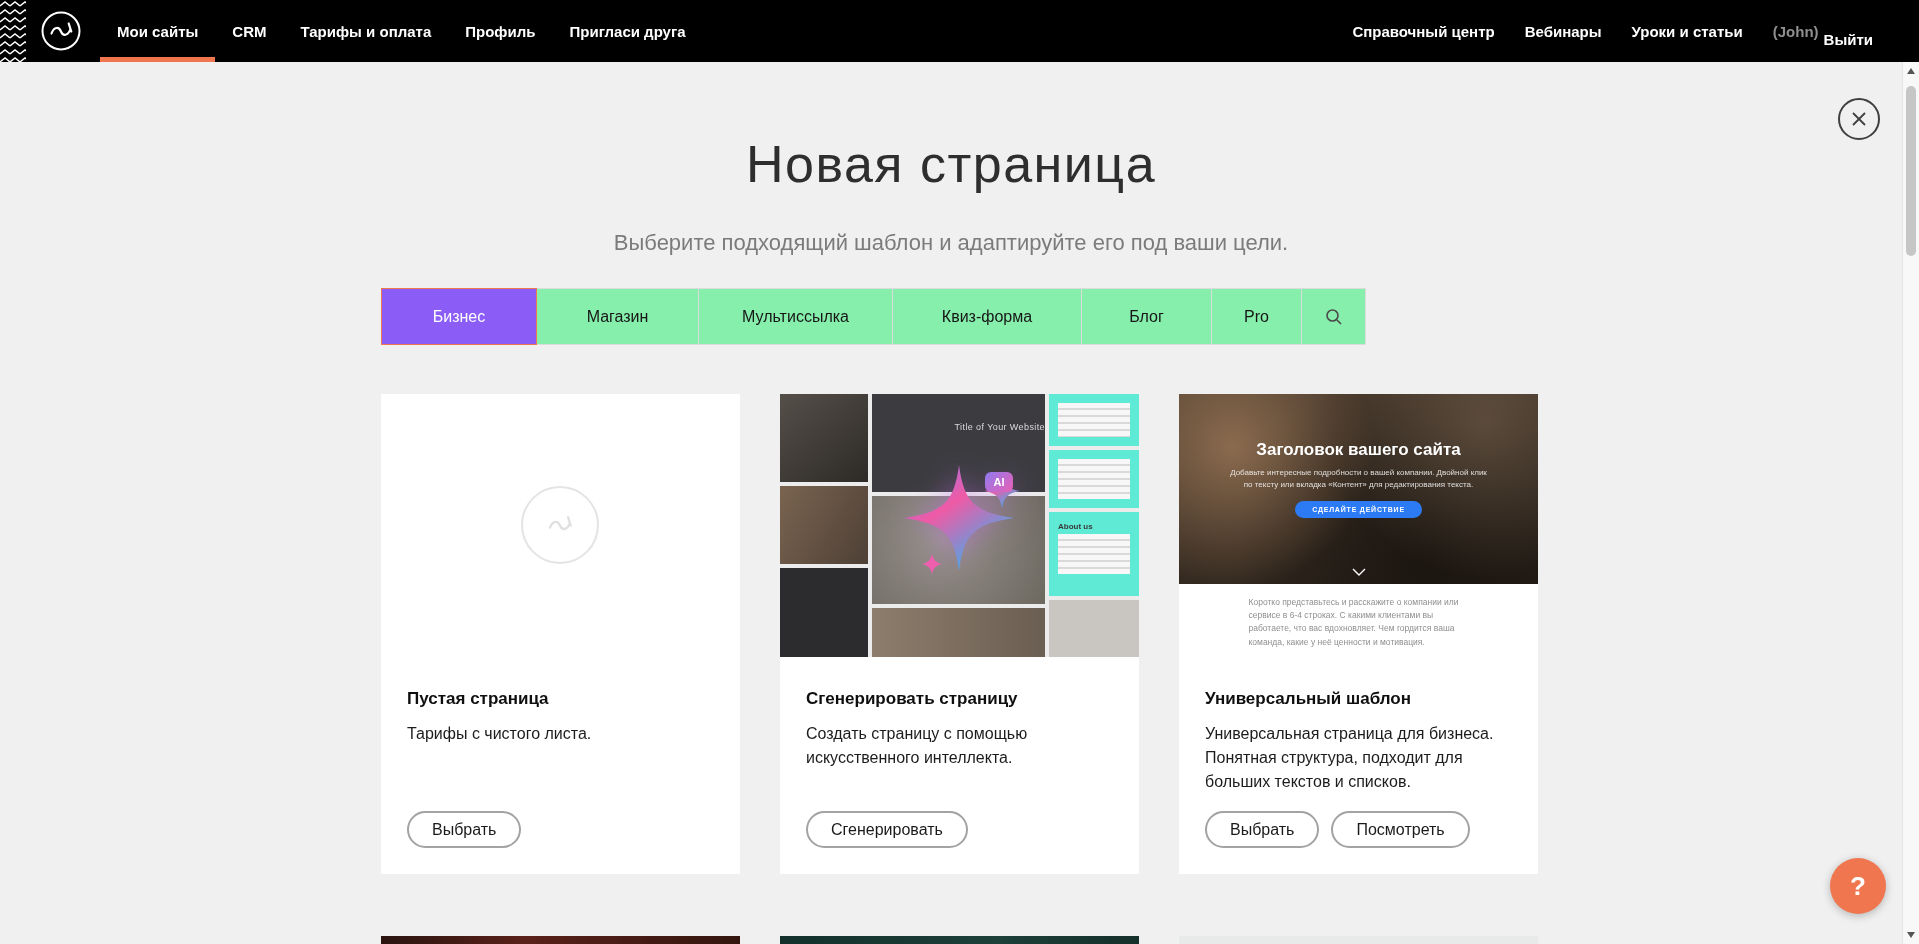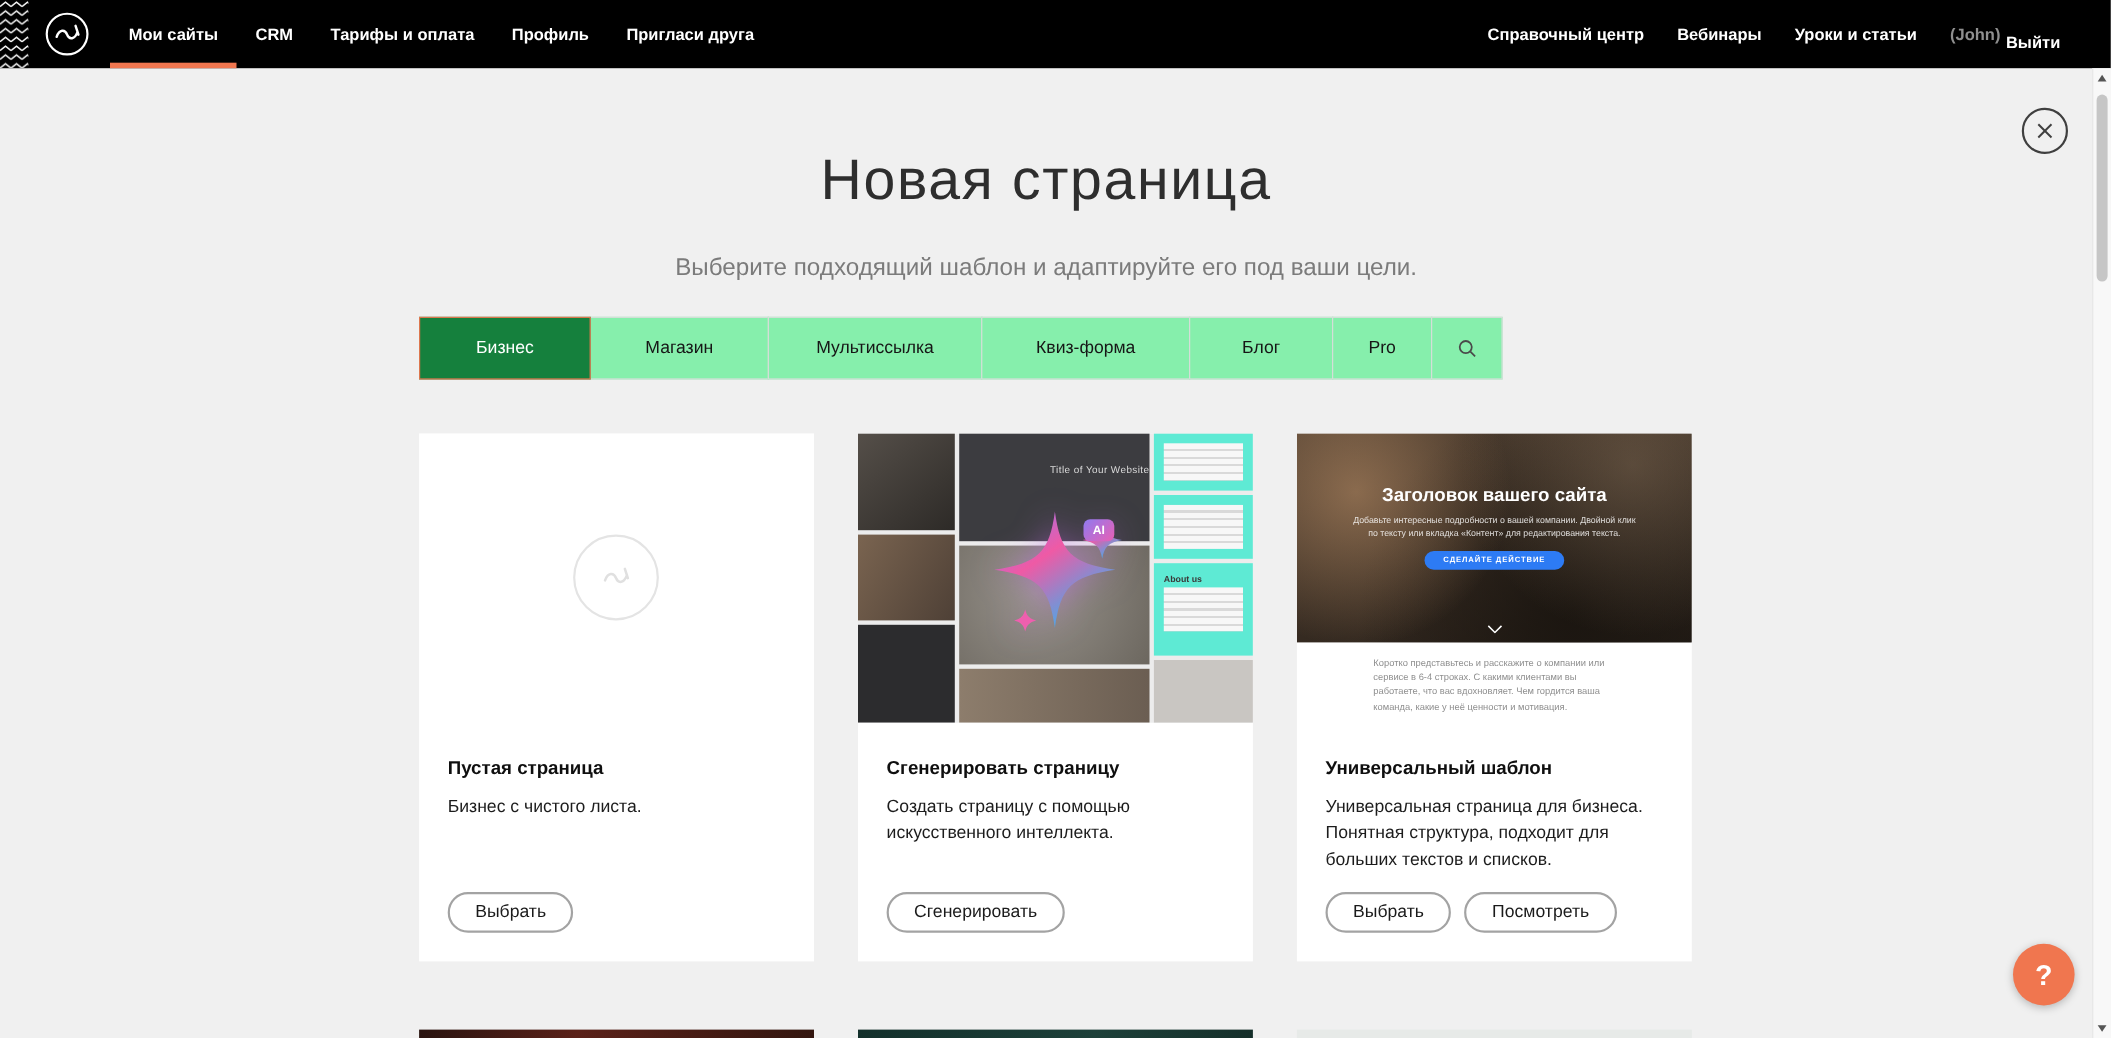--- a/index.html
+++ b/index.html
@@ -28,21 +28,21 @@
   .page-title { position:absolute; top:134px; left:0; width:1902px; text-align:center;
                 font-size:52px; font-weight:300; color:#2e2e2e; letter-spacing:1.5px; }
   .page-subtitle { position:absolute; top:230px; left:0; width:1902px; text-align:center;
                    font-size:22px; font-weight:300; color:#7b7b7b; }
 
   
   .tabs { position:absolute; left:381px; top:288px; height:57px; display:flex; }
   .tab { height:57px; border:1px solid #dcdcdc; margin-left:-1px; background:#86efac; display:flex;
          align-items:center; justify-content:center; font-size:16px; color:#161616; cursor:pointer; }
   .tab:first-child { margin-left:0; }
-  .tab.active { background:#15803d; border-color:#f0764f; color:#fff; z-index:2; }
+  .tab.active { background:#8b5cf6; border-color:#f0764f; color:#fff; z-index:2; }
 
   
   .cards { position:absolute; left:381px; top:394px; display:flex; gap:40px; }
   .card { position:relative; width:359px; height:480px; background:#fff; cursor:pointer; }
   .card-image { position:relative; width:359px; height:263px; overflow:hidden; }
   .card-body { padding:32px 26px 0; }
   .card-title { font-size:17px; font-weight:700; color:#0f0f0f; }
   .card-desc { margin-top:13px; font-size:16px; color:#1c1c1c; line-height:1.5; }
   .card-buttons { position:absolute; left:26px; bottom:26px; display:flex; gap:12px; }
   .pill-btn { height:37px; padding:0 23px; border:2px solid #a3a3a3; border-radius:20px; background:#fff;
@@ -203,21 +203,21 @@
     <div class="card">
       <div class="card-image">
         <div class="watermark">
           <svg width="44" height="44" viewBox="0 0 42 42">
             <path d="M11.5 23.5 C14 16.5 19 16.5 21 21.5 C23 26.5 28 26 30.5 19 M28.7 13.5 L31.3 21.5" fill="none" stroke="#e0e0e0" stroke-width="2.2" stroke-linecap="round"></path>
           </svg>
         </div>
       </div>
       <div class="card-body">
         <div class="card-title">Пустая страница</div>
-        <div class="card-desc">Бизнес с чистого листа.</div>
+        <div class="card-desc">Тарифы с чистого листа.</div>
       </div>
       <div class="card-buttons">
         <button class="pill-btn">Выбрать</button>
       </div>
     </div>
 
     <div class="card">
       <div class="card-image collage">
         <div class="tile" style="left:0;top:0;width:88px;height:88px;background:linear-gradient(140deg,#554f49,#2d2a27)"></div>
         <div class="tile" style="left:92px;top:0;width:173px;height:98px;background:#3c3c40">

